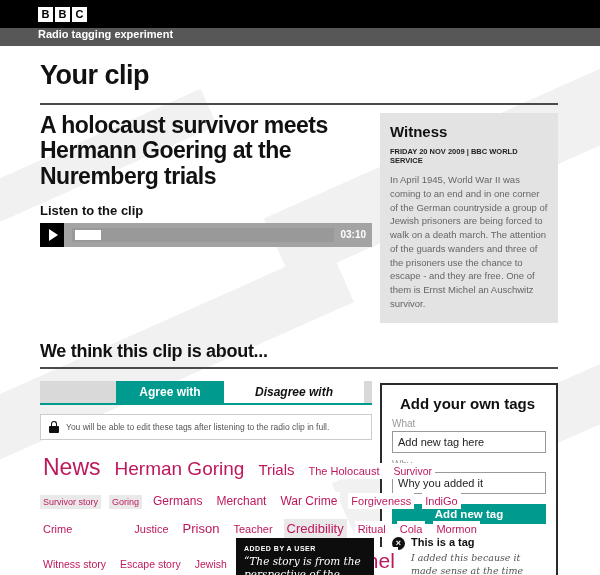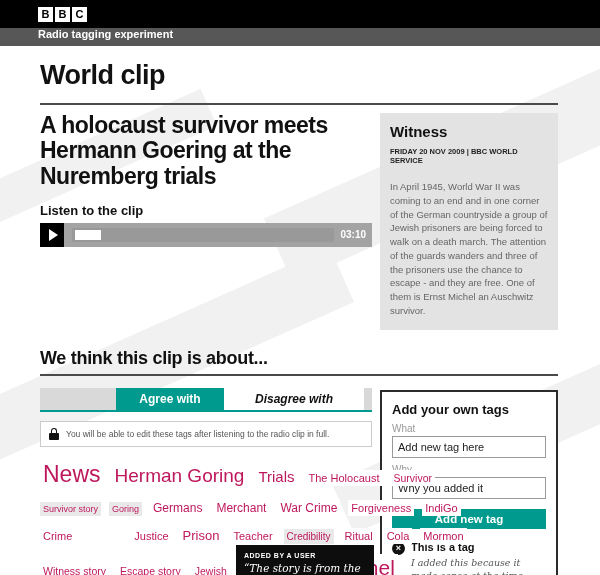--- a/index.html
+++ b/index.html
@@ -39,21 +39,21 @@
 
   .player{display:flex;align-items:center;height:24px;background:#a3a3a3;}
   .playbtn{width:24px;height:24px;background:#000;flex:none;display:flex;align-items:center;justify-content:center;cursor:pointer;}
   .playbtn .tri{width:0;height:0;border-left:9px solid #fff;border-top:6px solid transparent;border-bottom:6px solid transparent;margin-left:2px;}
   .track{flex:1;height:14px;margin:0 6px 0 8px;background:#999;position:relative;}
   .progress{position:absolute;left:3px;top:2px;width:26px;height:10px;background:#fff;}
   .ptime{font-size:10px;font-weight:bold;color:#fff;padding-right:6px;}
 
   .witness{background:#e3e3e3;padding:10px 10px 12px 10px;}
   .witness h3{font-size:15px;margin:0 0 7px 0;}
-  .witness .meta{font-size:7.5px;font-weight:bold;color:#222;margin-bottom:15px;}
+  .witness .meta{font-size:7.5px;font-weight:bold;color:#222;margin-bottom:8px;}
   .witness .desc{font-size:9.5px;color:#666;line-height:1.45;}
 
   h2.section{font-size:18px;margin:18px 0 5px 0;letter-spacing:-0.3px;}
 
   
   .tabs{display:flex;height:22px;border-bottom:2px solid #009b8e;margin-top:4px;}
   .tabspacer{background:#d9d9d9;width:76px;flex:none;}
   .tabtail{background:#d9d9d9;flex:1;}
   .tab{display:flex;align-items:center;justify-content:center;font-size:12px;font-weight:bold;cursor:pointer;}
   .tab.active{background:#009b8e;color:#fff;width:108px;flex:none;}
@@ -70,21 +70,21 @@
   .tag-row{display:flex;align-items:baseline;gap:8px;margin-bottom:9px;white-space:nowrap;}
   .tag{color:#be185d;cursor:pointer;padding:2px 3px;background:#fff;}
   .tag.chip{background:#e9e9e9;}
 
   .tooltip{position:absolute;left:196px;top:86px;width:122px;background:#0d0d0d;color:#fff;padding:7px 8px 9px 8px;z-index:5;}
   .tooltip .tlabel{font-size:7px;font-weight:bold;letter-spacing:0.5px;margin-bottom:3px;}
   .tooltip .tquote{font-family:"DejaVu Serif","Liberation Serif",serif;font-style:italic;font-size:10.5px;line-height:1.3;}
 
   
   .addbox{border:2px solid #2b2b2b;background:#fff;padding:10px;margin-top:6px;}
-  .addbox h3{font-size:13px;margin:0 0 4px 0;}
+  .addbox h3{font-size:15px;margin:0 0 4px 8px;}
   .field-label{font-size:10px;color:#999;margin:6px 0 2px 0;}
   .addbox input{width:100%;box-sizing:border-box;border:1px solid #999;padding:4px 5px;font-size:11px;font-family:"Liberation Sans","DejaVu Sans",sans-serif;color:#222;}
   .addbtn{width:100%;height:20px;background:#009b8e;color:#fff;border:none;font-weight:bold;font-size:11.5px;margin-top:10px;cursor:pointer;font-family:"Liberation Sans","DejaVu Sans",sans-serif;}
   .usertag{display:flex;gap:6px;margin-top:12px;}
   .usertag .xicon{width:13px;height:13px;border-radius:50%;background:#111;color:#fff;font-size:9px;font-weight:bold;display:flex;align-items:center;justify-content:center;flex:none;margin-top:1px;cursor:pointer;}
   .usertag .ttitle{font-size:11px;font-weight:bold;line-height:1.25;margin-bottom:3px;}
   .usertag .treason{font-family:"DejaVu Serif","Liberation Serif",serif;font-style:italic;font-size:9.5px;color:#555;line-height:1.35;}
 </style>
 </head>
 <body>
@@ -100,21 +100,21 @@
         <div class="blk">B</div>
         <div class="blk">B</div>
         <div class="blk">C</div>
       </div>
   </div>
   <div class="subbar">
     <span>Radio tagging experiment</span>
   </div>
 
   <div class="content">
-    <h1 class="pagetitle">World clip</h1>
+    <h1 class="pagetitle">Your clip</h1>
     <div class="rule"></div>
 
     <div class="cols">
       <div class="leftcol">
         <h2 class="headline">A holocaust survivor meets Hermann Goering at the Nuremberg trials</h2>
         <div class="listen-label">Listen to the clip</div>
         <div class="player">
           <div class="playbtn">
               <div class="tri"></div>
             </div>
@@ -169,21 +169,21 @@
                 <span class="tag" style="font-size: 12px;">Merchant</span>
                 <span class="tag" style="font-size: 12px;">War Crime</span>
                 <span class="tag" style="font-size: 11px;">Forgiveness</span>
                 <span class="tag" style="font-size: 11px;">IndiGo</span>
               </div>
               <div class="tag-row">
                 <span class="tag" style="font-size: 11px;">Crime</span>
                 <span class="tag" style="font-size: 11px; margin-left: 48px;">Justice</span>
                 <span class="tag" style="font-size: 13px;">Prison</span>
                 <span class="tag" style="font-size: 11px;">Teacher</span>
-                <span class="tag chip" style="font-size: 10px;">Credibility</span>
+                <span class="tag chip" style="font-size: 13px;">Credibility</span>
                 <span class="tag" style="font-size: 11px;">Ritual</span>
                 <span class="tag" style="font-size: 11px;">Cola</span>
                 <span class="tag" style="font-size: 11px;">Mormon</span>
               </div>
               <div class="tag-row">
                 <span class="tag" style="font-size: 10.5px;">Witness story</span>
                 <span class="tag" style="font-size: 10.5px;">Escape story</span>
                 <span class="tag" style="font-size: 10.5px;">Jewish</span>
                 <span class="tag" style="font-size: 10.5px;">Hitler</span>
                 <span class="tag" style="font-size: 21px;">Ernst Michel</span>

